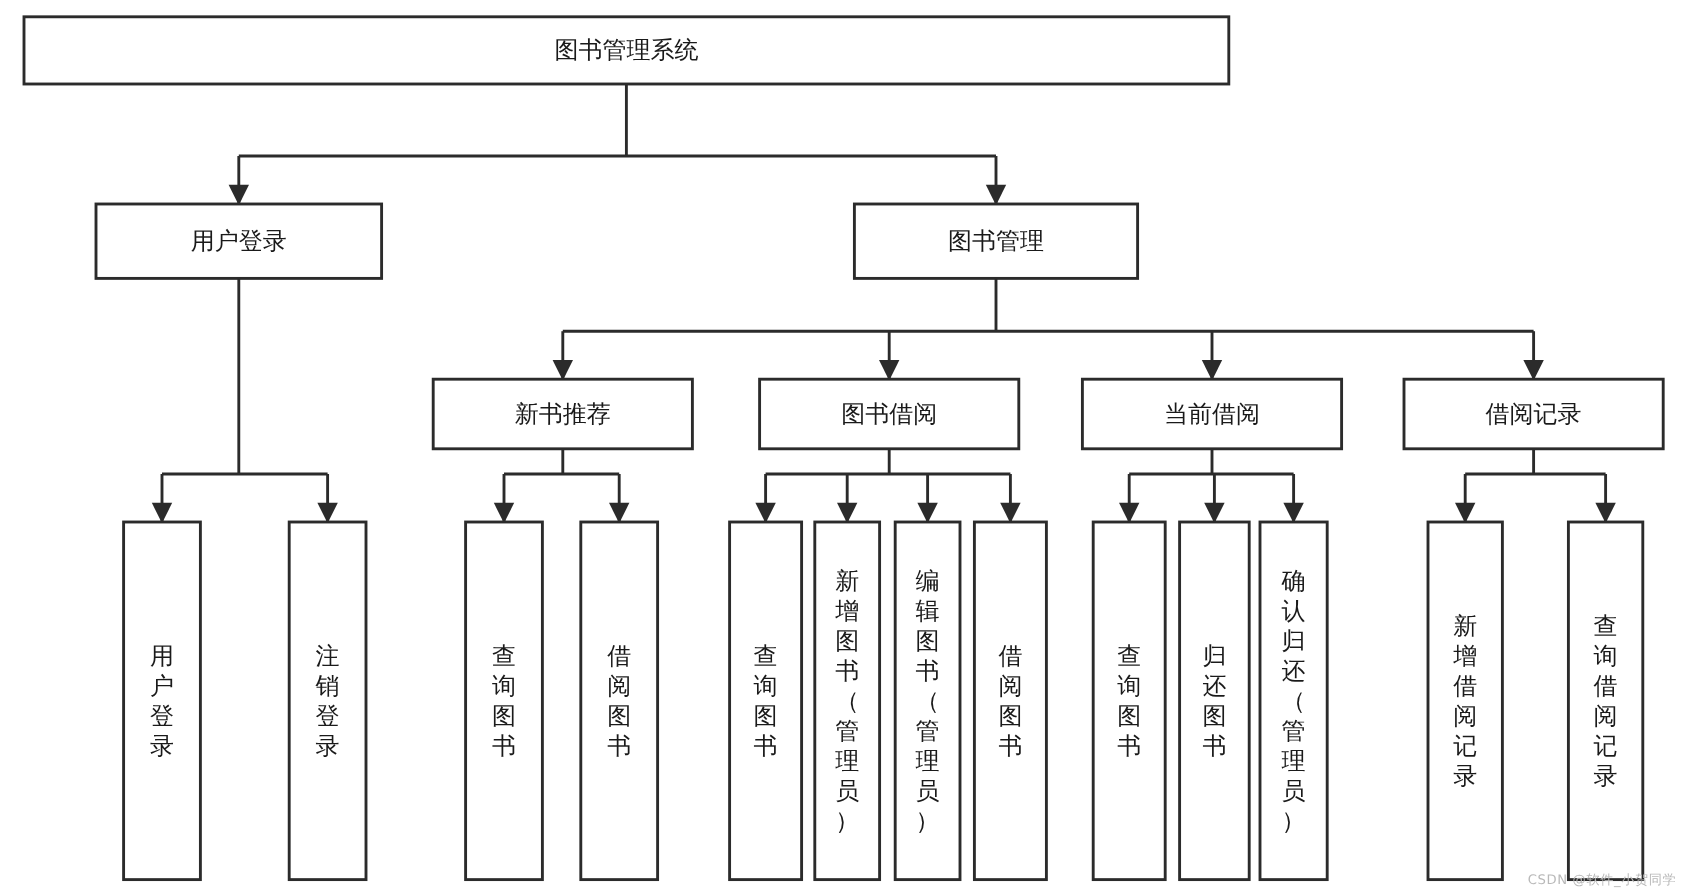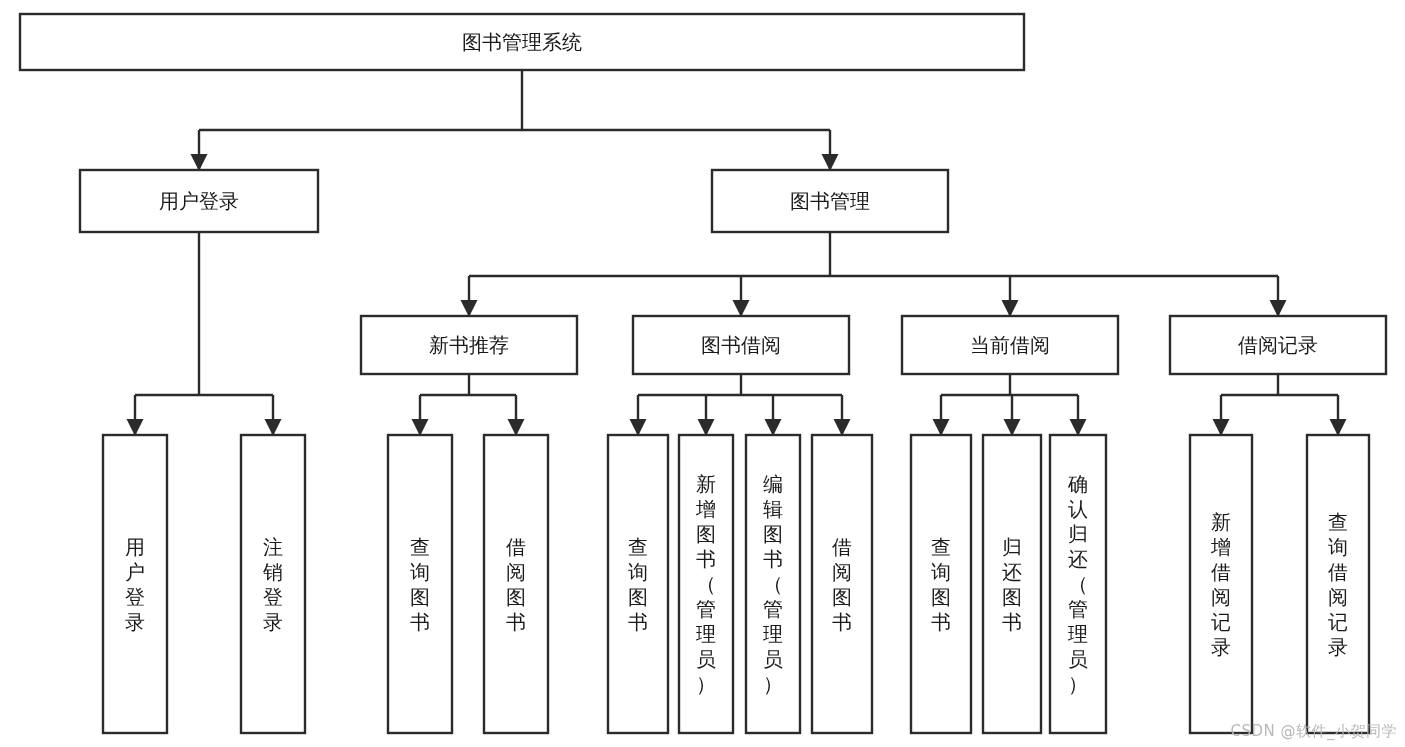--- a/index.html
+++ b/index.html
@@ -48,21 +48,21 @@
   }
   .arrow-head {
     fill: #2b2b2b;
     stroke: none;
   }
   .watermark {
     position: absolute;
     right: 8px;
     bottom: 6px;
     font-family: "DejaVu Sans", "Liberation Sans", sans-serif;
-    font-size: 15px;
+    font-size: 11px;
     color: #b9b9b9;
     letter-spacing: 0.5px;
     white-space: nowrap;
     pointer-events: none;
   }
 </style>
 </head>
 <body>
 
 <div id="diagram-root">

